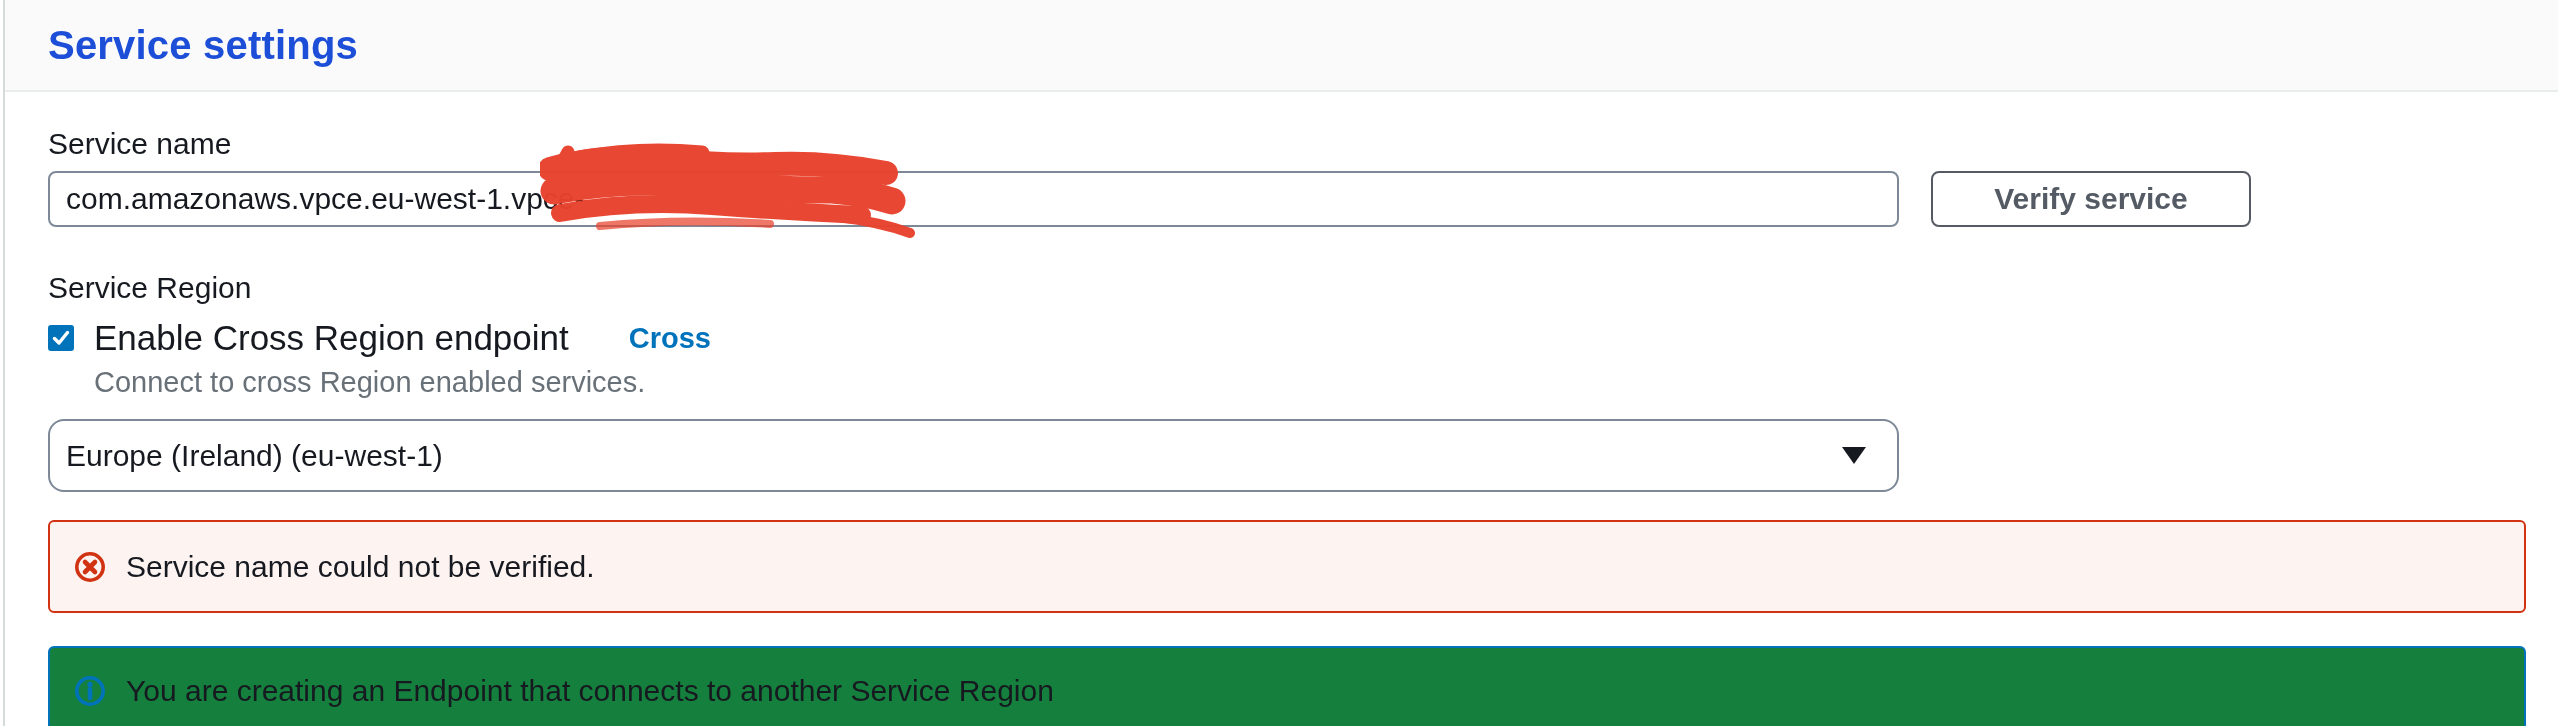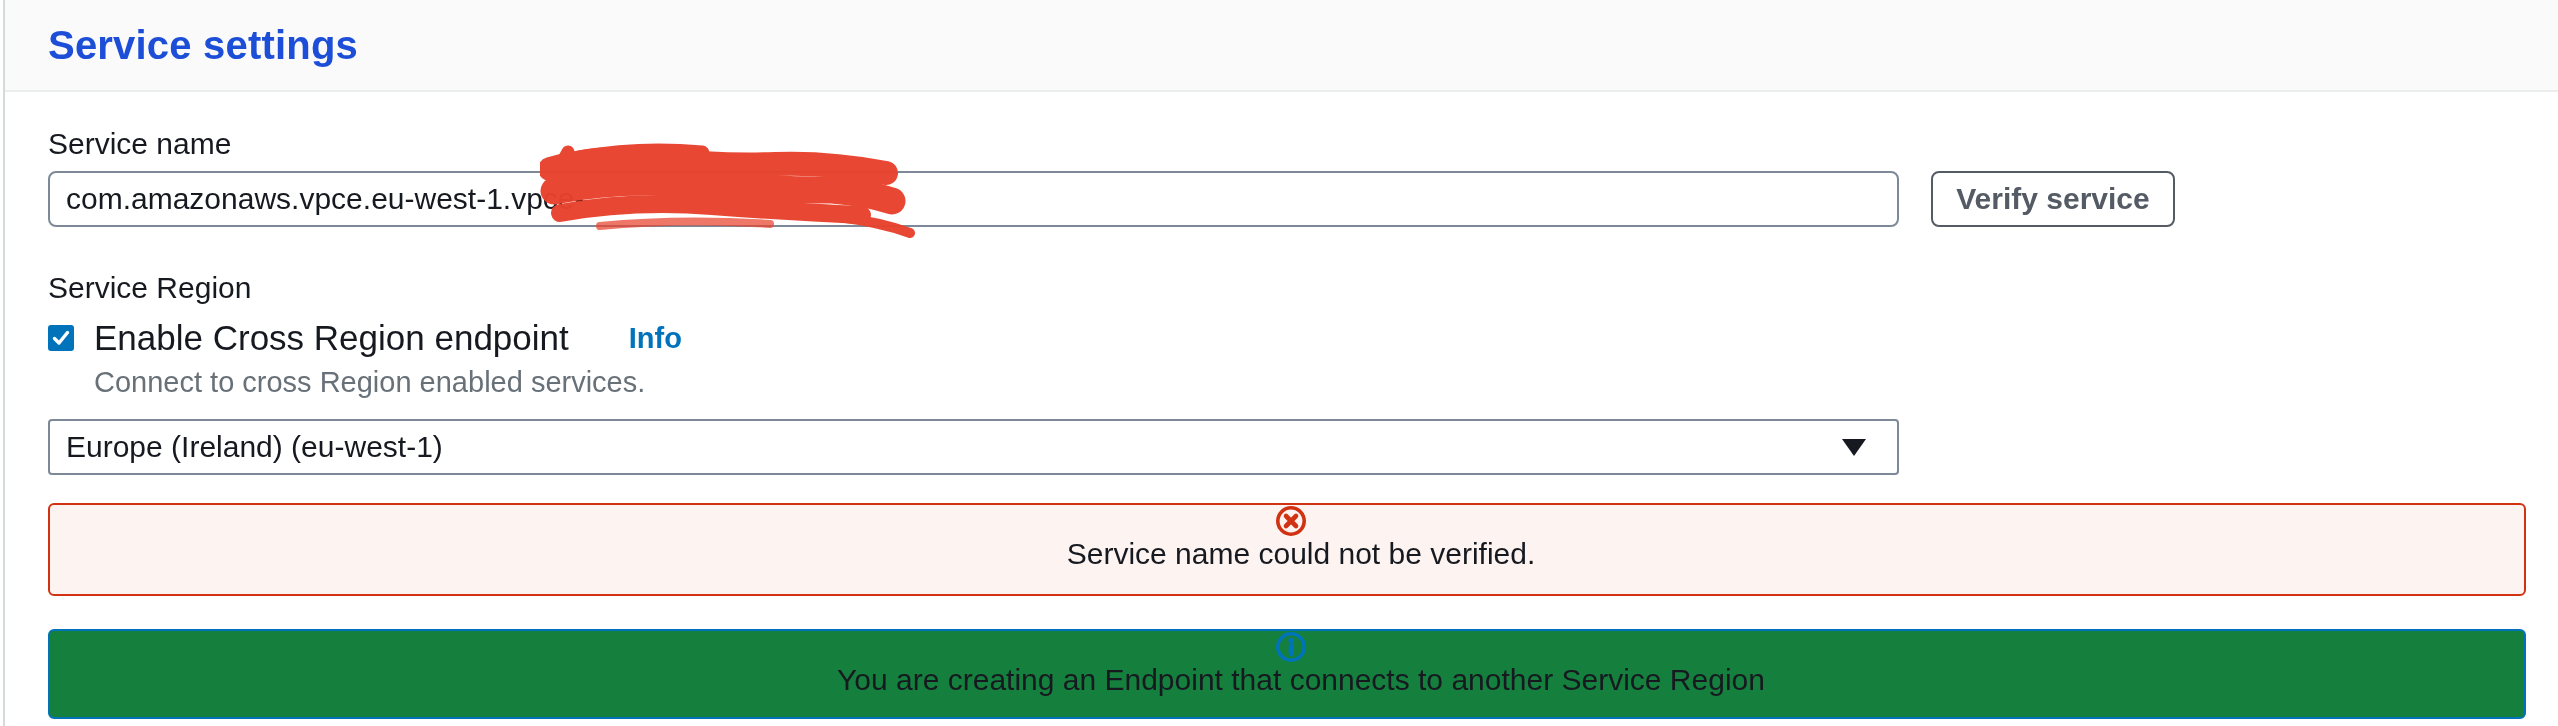--- a/index.html
+++ b/index.html
@@ -18,42 +18,42 @@
   .field-label { margin-top:33px; font-size:30px; line-height:38px; color:#16191f; }
 
   .name-row { margin-top:8px; display:flex; align-items:flex-start; }
   .input-wrap { position:relative; width:1851px; }
   .text-input { width:1851px; height:56px; border:2px solid #7d8998; border-radius:8px;
     background:#fff; font-family:"Liberation Sans",sans-serif; font-size:30px; color:#16191f;
     padding:0 16px; outline:none; }
   .scribble { position:absolute; left:492px; top:-33px; width:388px; height:102px;
     pointer-events:none; }
 
-  .verify-btn { margin-left:32px; width:244px; height:56px; background:#fff;
+  .verify-btn { margin-left:32px; width:320px; height:56px; background:#fff;
     border:2px solid #545b64; border-radius:8px; color:#545b64; font-weight:700;
     font-size:30px; font-family:"Liberation Sans",sans-serif; cursor:pointer; }
 
   .region-label { margin-top:42px; }
 
   .checkbox-row { margin-top:12px; display:flex; align-items:center; height:38px; }
   .checkbox { width:26px; height:26px; background:#0073bb; border:2px solid #0073bb;
     border-radius:3px; display:flex; align-items:center; justify-content:center; cursor:pointer; }
   .checkbox-label { margin-left:20px; font-size:35px; color:#16191f; }
   .info-link { margin-left:60px; font-size:29px; font-weight:700; color:#0073bb;
     text-decoration:none; cursor:pointer; }
   .helper-text { margin-left:46px; margin-top:8px; font-size:29px; line-height:34px;
     color:#687078; }
 
-  .select { margin-top:20px; width:1851px; height:56px; border:2px solid #7d8998;
-    border-radius:4px; background:#fff; display:flex; align-items:center;
+  .select { margin-top:20px; width:1851px; height:73px; border:2px solid #7d8998;
+    border-radius:16px; background:#fff; display:flex; align-items:center;
     padding:0 30px 0 16px; cursor:pointer; }
   .select-value { flex:1; font-size:30px; color:#16191f; }
   .caret { width:26px; height:19px; }
 
-  .alert { width:2478px; display:flex; align-items:center; padding:0 30px 0 38px;flex-direction:column; }
+  .alert { width:2478px; display:flex; align-items:center; padding:0 30px 0 24px; }
   .alert-error { margin-top:28px; height:93px; background:#fdf3f1;
     border:2px solid #d13212; border-radius:6px; }
   .alert-info { margin-top:33px; height:90px; background:#15803d;
     border:2px solid #0073bb; border-radius:6px; }
   .alert-icon { width:32px; height:32px; flex:0 0 auto; }
   .alert-text { margin-left:20px; font-size:30px; color:#16191f; }
 </style>
 </head>
 <body>
 
@@ -88,21 +88,21 @@
 
     <div class="field-label region-label">Service Region</div>
 
     <div class="checkbox-row">
       <div class="checkbox" role="checkbox" aria-checked="true">
         <svg width="20" height="20" viewBox="0 0 20 20">
           <polyline points="3.5,10.5 8,15 16.5,4.5" fill="none" stroke="#ffffff" stroke-width="3.4" stroke-linecap="round" stroke-linejoin="round"></polyline>
         </svg>
       </div>
       <span class="checkbox-label">Enable Cross Region endpoint</span>
-      <a class="info-link">Info</a>
+      <a class="info-link">Cross</a>
     </div>
 
     <div class="helper-text">Connect to cross Region enabled services.</div>
 
     <div class="select" role="listbox">
       <span class="select-value">Europe (Ireland) (eu-west-1)</span>
       <svg class="caret" viewBox="0 0 26 19">
         <polygon points="1,1 25,1 13,18" fill="#16191f"></polygon>
       </svg>
     </div>

